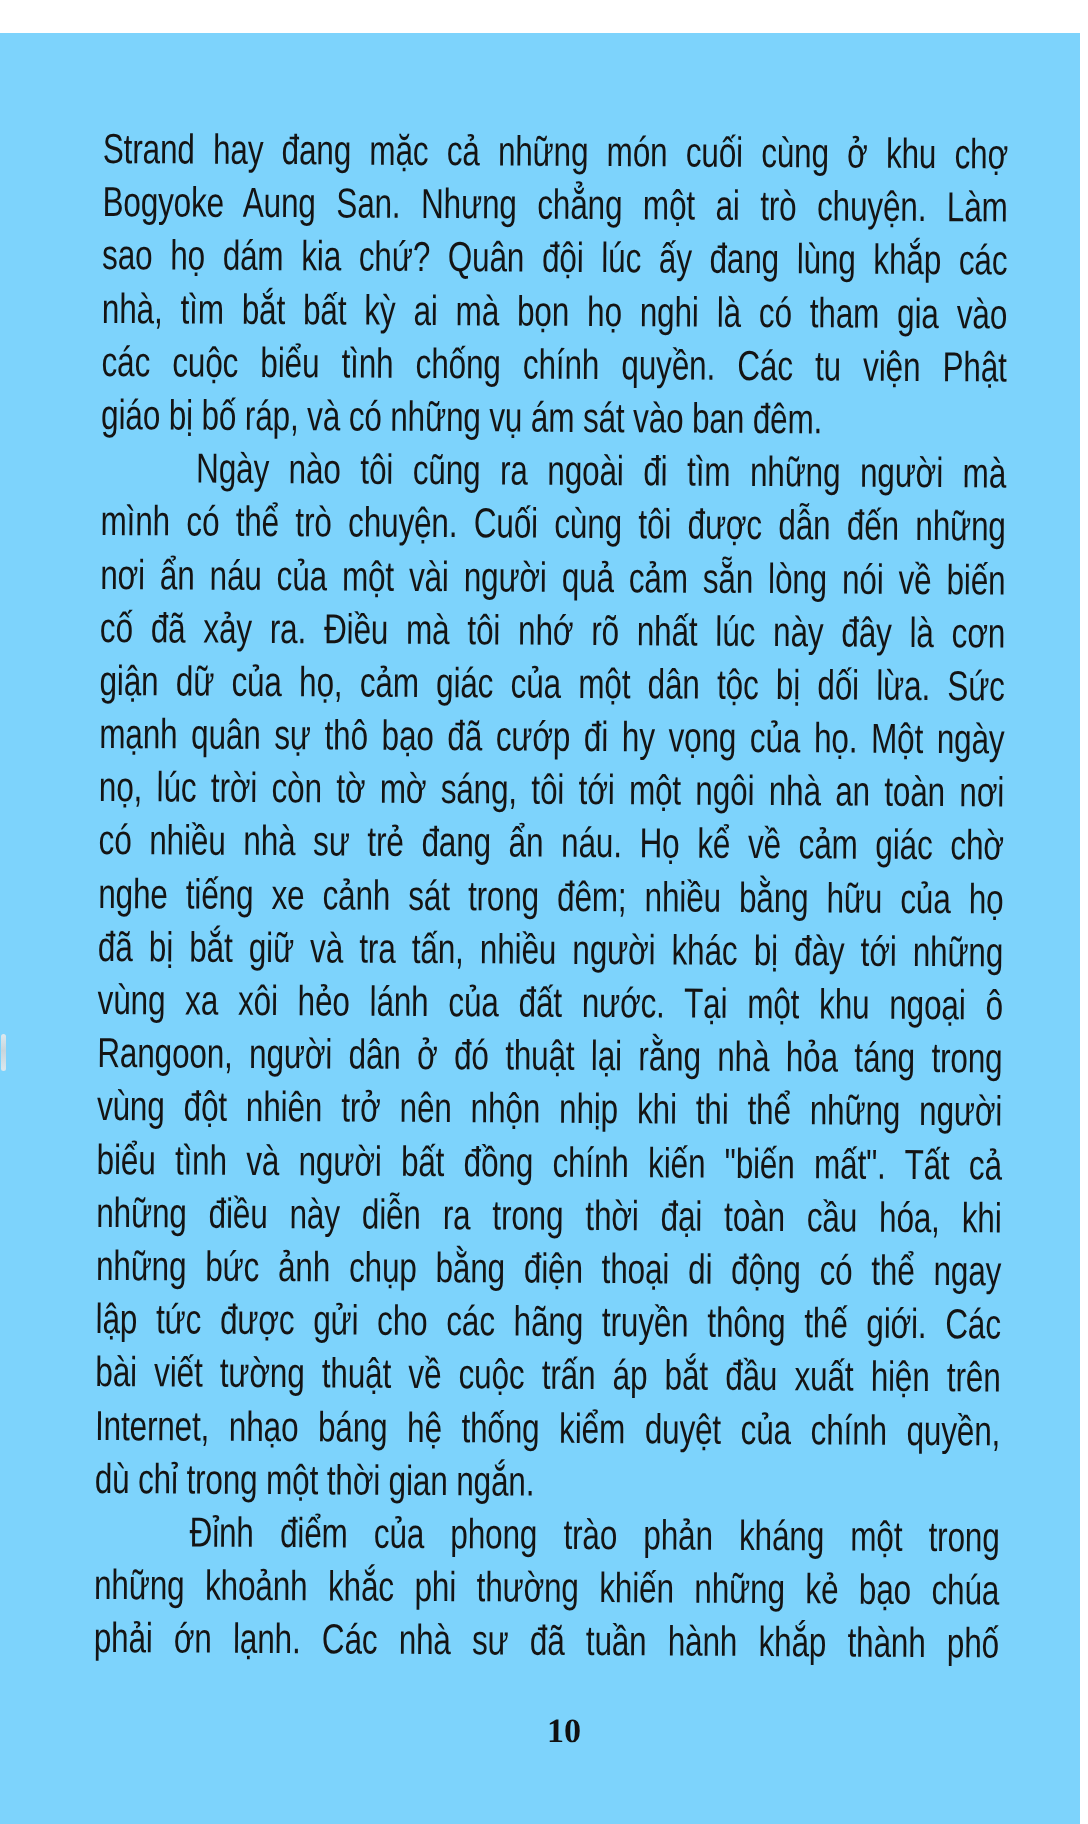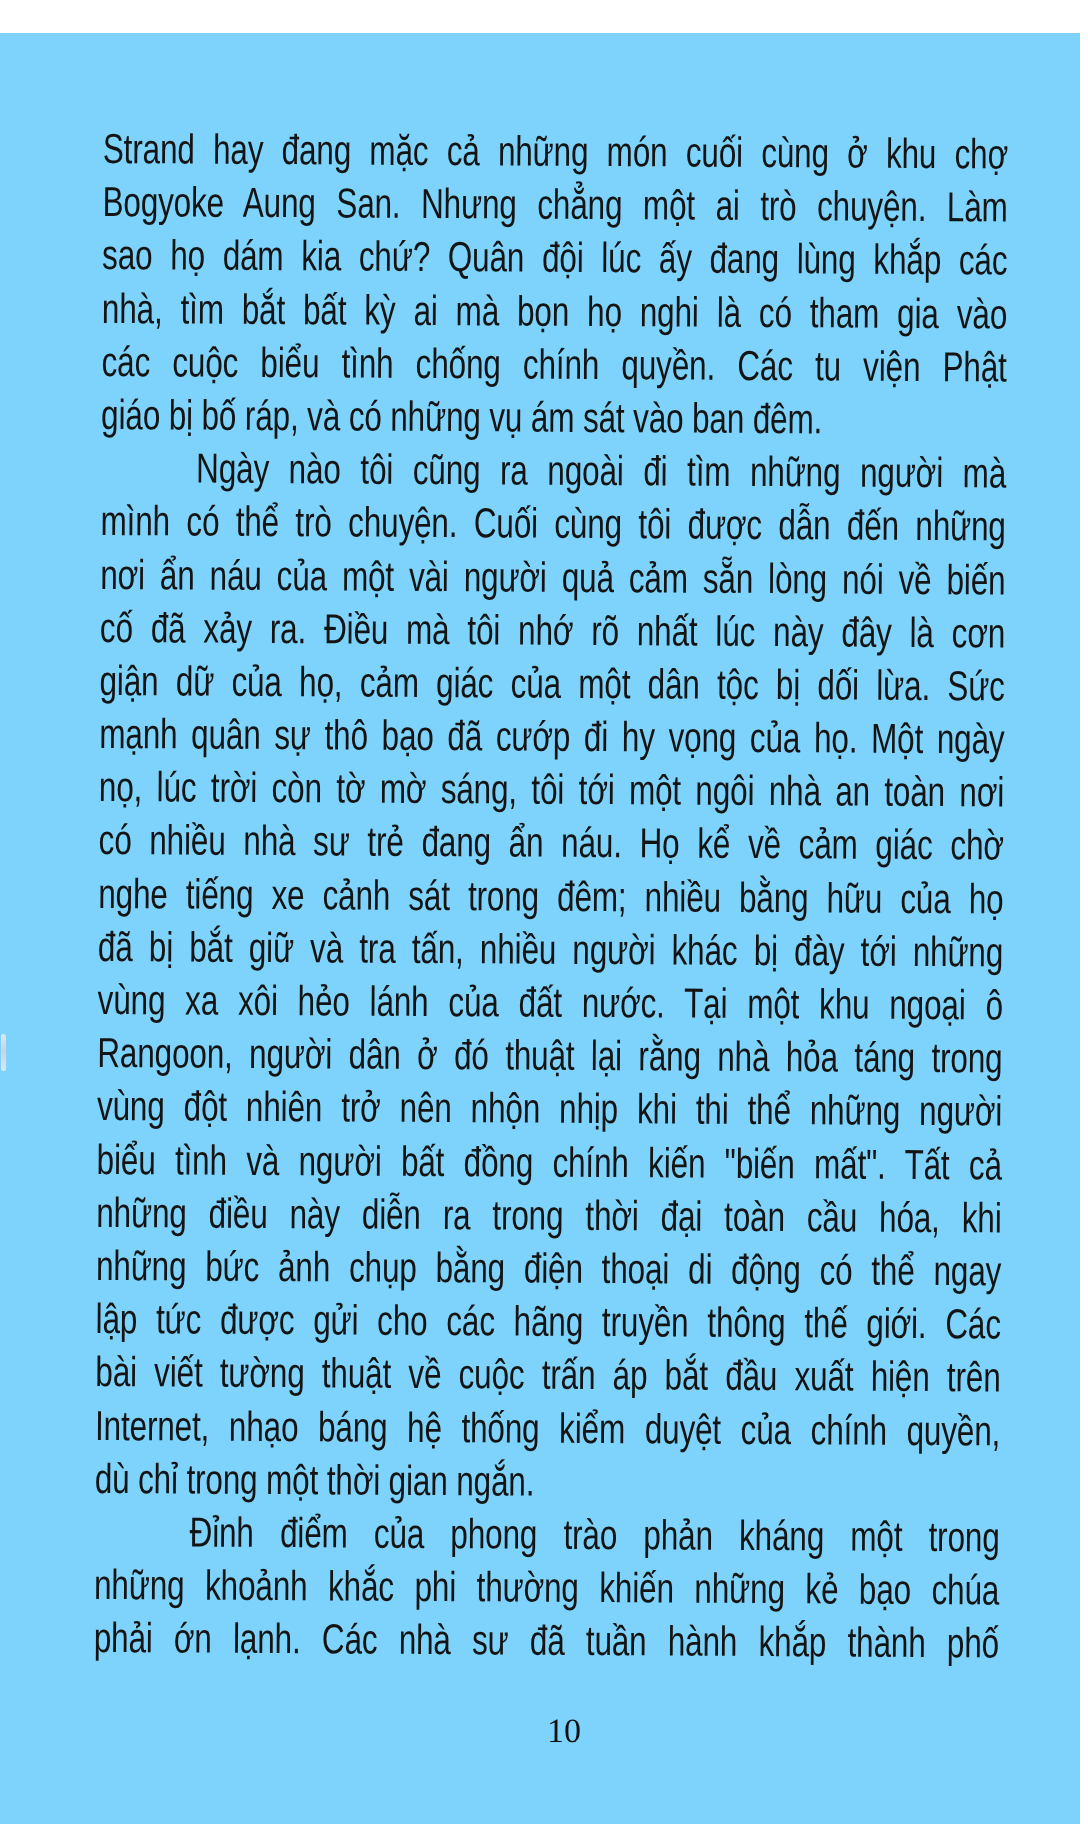--- a/index.html
+++ b/index.html
@@ -43,21 +43,21 @@
     text-align-last: left;
   }
   
   .page-number {
     position: absolute;
     left: 533px;
     top: 1681px;
     width: 62px;
     text-align: center;
     font-family: "Liberation Serif", "DejaVu Serif", serif;
-    font-weight: normal;
+    font-weight: bold;
     font-size: 34px;
     line-height: 34px;
     color: #101010;
     transform: rotate(0.2deg);
   }
   
   .scan-artifact {
     position: absolute;
     left: 1px;
     top: 1001px;

